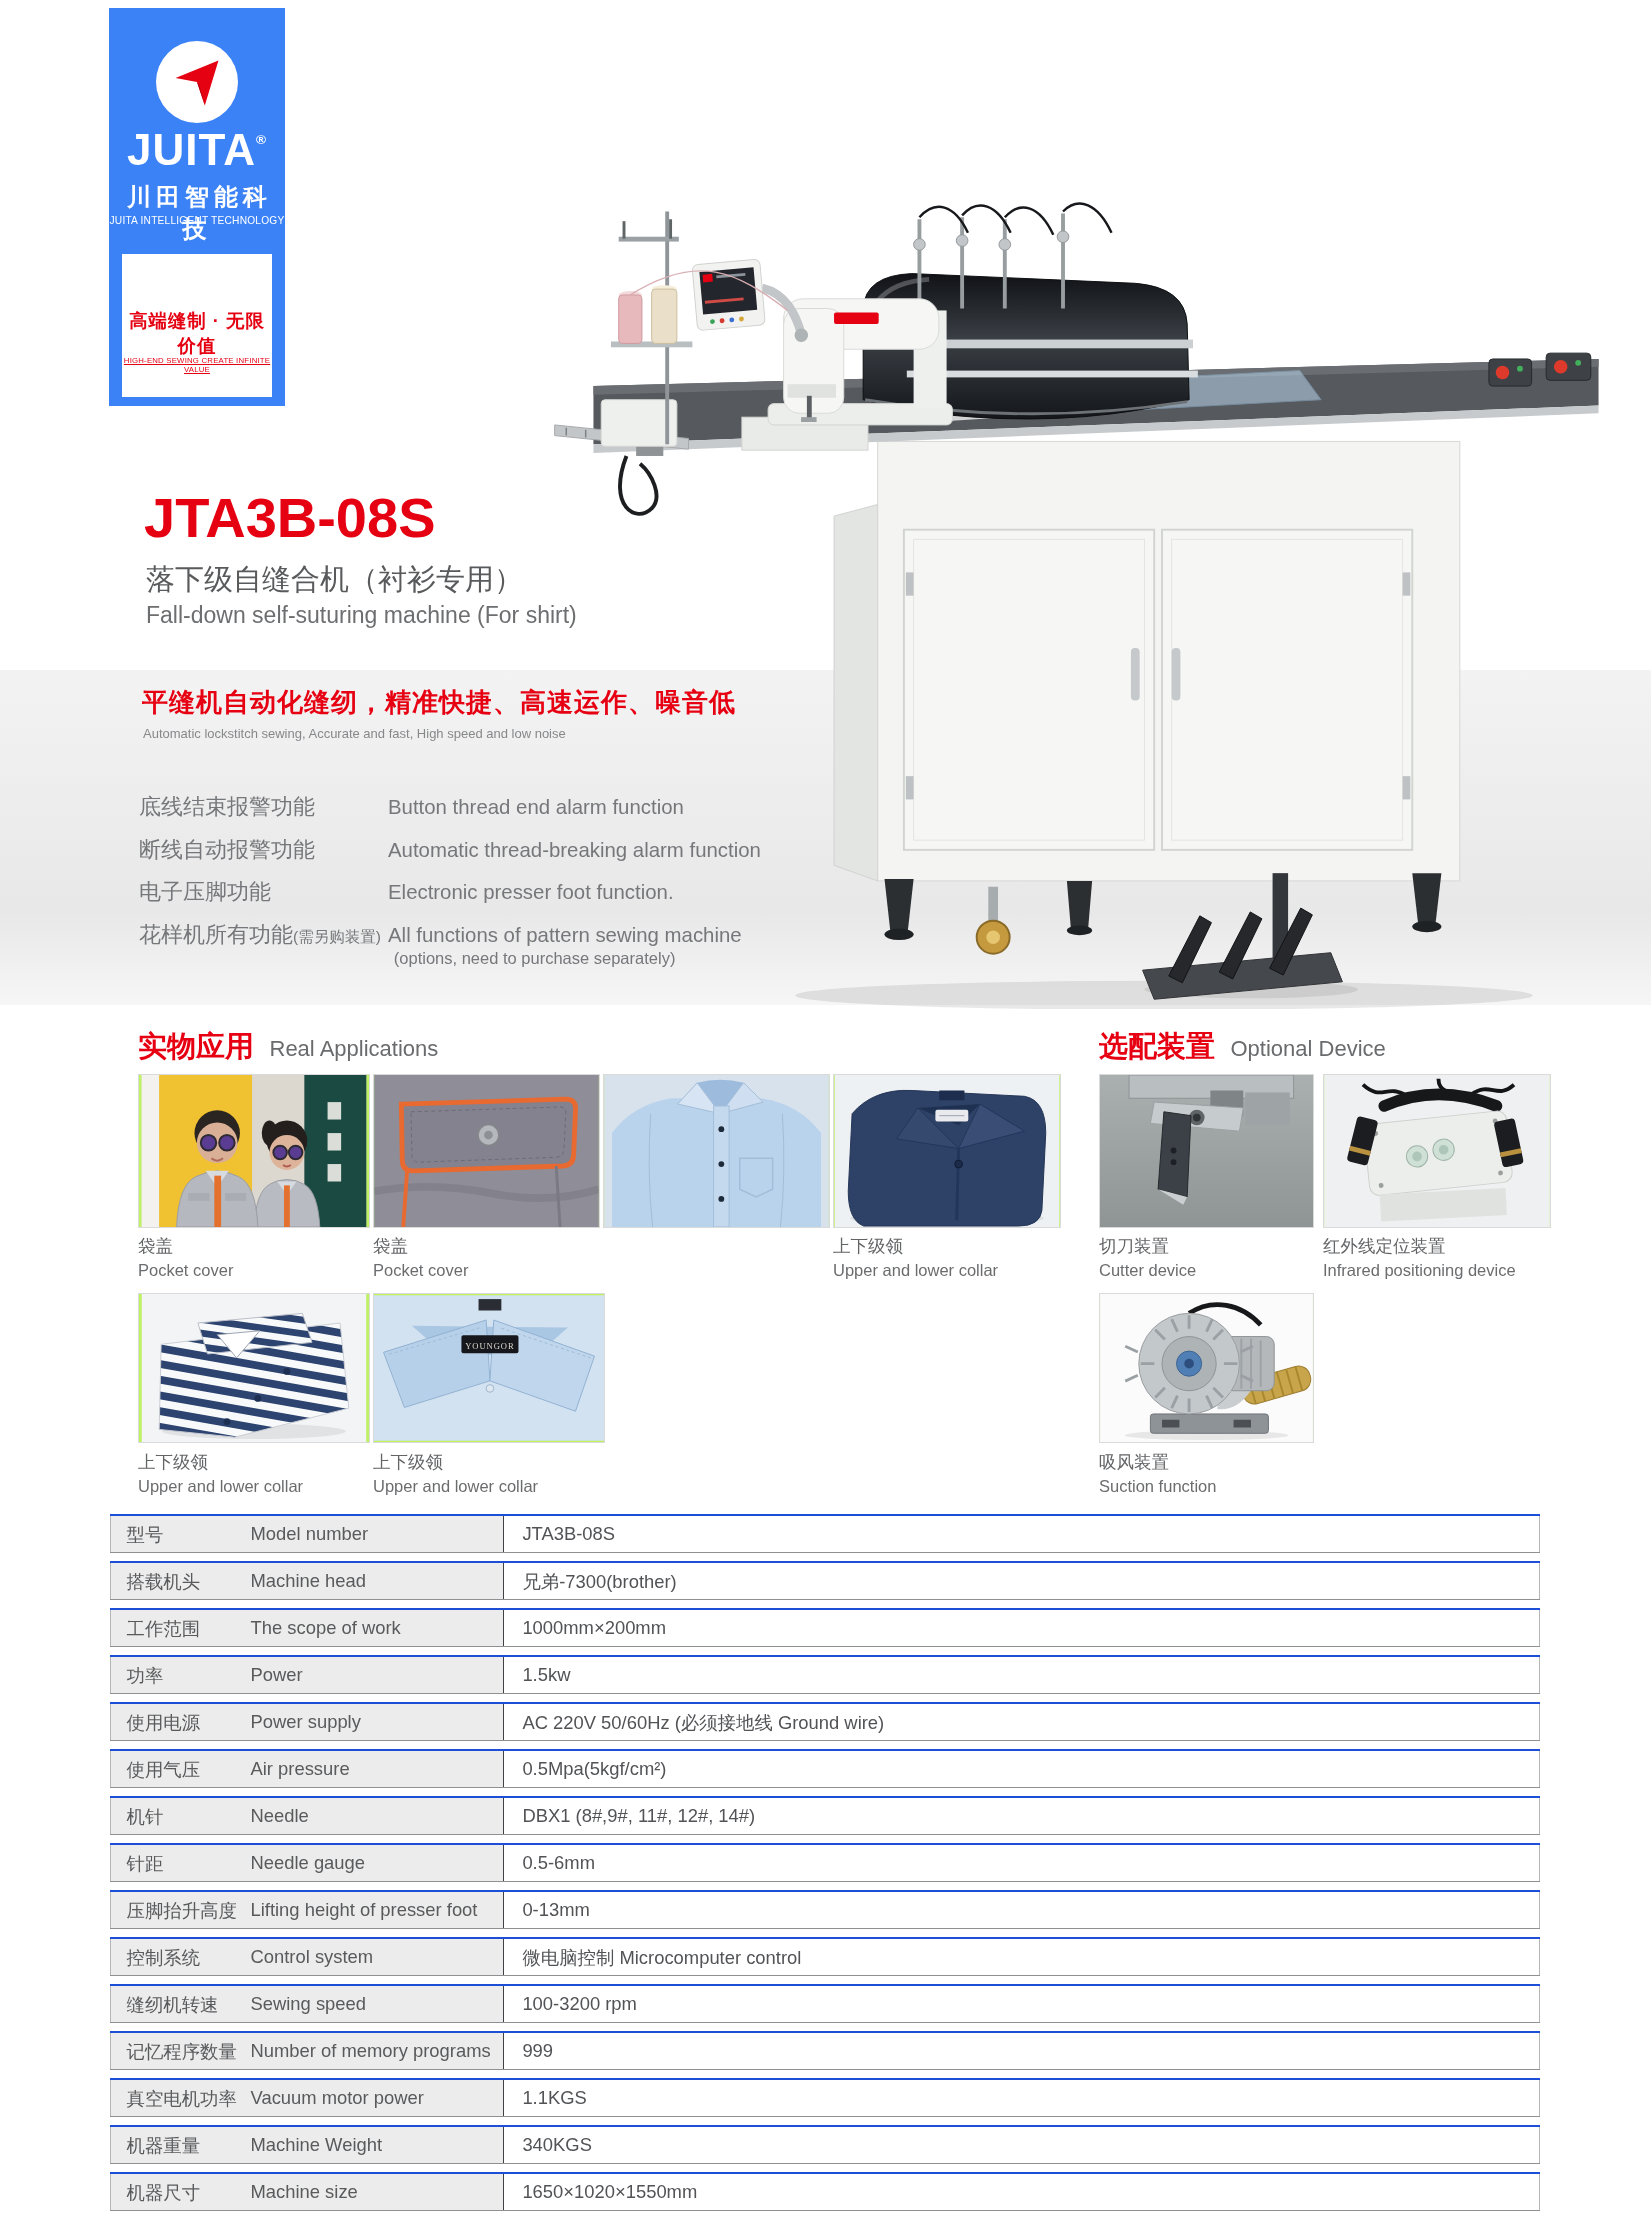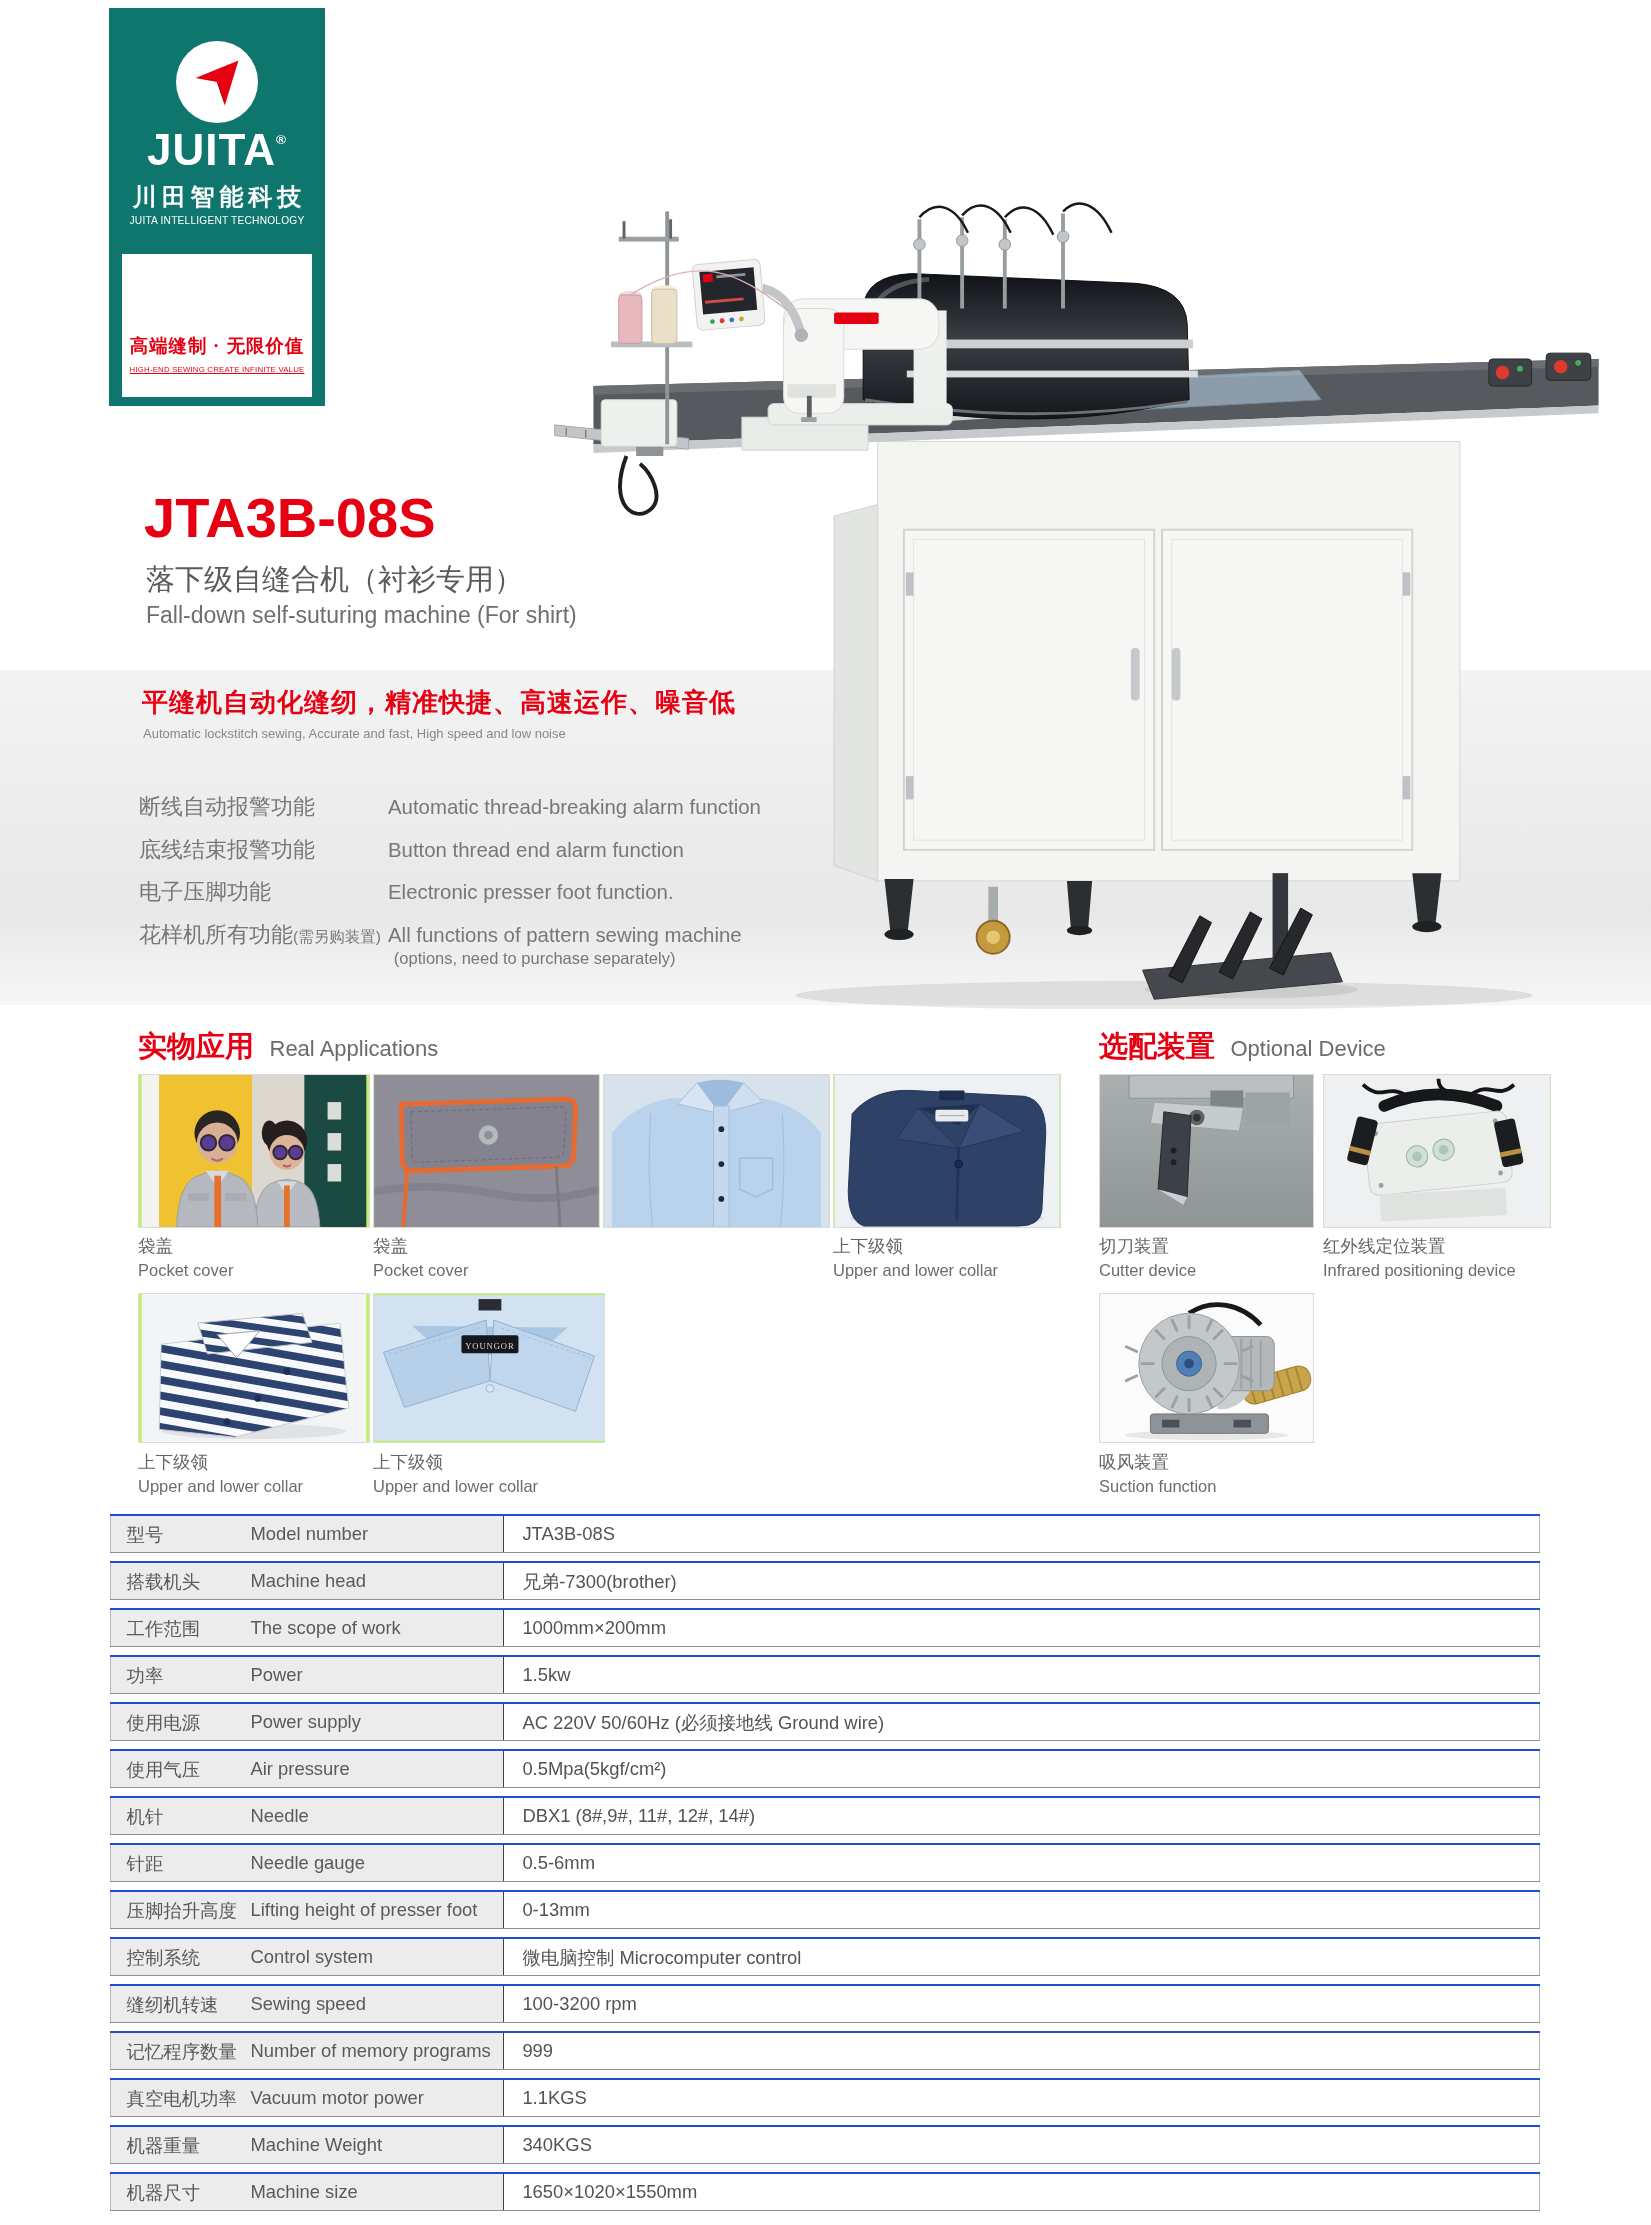--- a/index.html
+++ b/index.html
@@ -4,21 +4,21 @@
 <style>
   html,body{margin:0;padding:0;}
   body{
     width:1652px;height:2225px;position:relative;overflow:hidden;
     background:#ffffff;color:#58595b;
     font-family:"Liberation Sans","DejaVu Sans",sans-serif;
   }
   .abs{position:absolute;}
 
   
-  .banner{left:109px;top:7.8px;width:216px;height:398px;background:#0f766e;}
+  .banner{left:109px;top:7.8px;width:176px;height:398px;background:#3b82f6;}
   .logo-circle{left:50%;transform:translateX(-50%);top:33px;width:82px;height:82px;border-radius:50%;background:#fff;}
   .logo-word{top:120px;width:100%;text-align:center;color:#fff;font-weight:bold;font-size:44px;letter-spacing:1px;line-height:1;}
   .logo-word sup{font-size:13.6px;vertical-align:21.3px;}
   .logo-cn{top:173px;width:100%;text-align:center;color:#fff;font-weight:bold;font-size:24px;letter-spacing:4.9px;text-indent:4.9px;}
   .logo-en{top:207px;width:100%;text-align:center;color:#fff;font-size:10.2px;letter-spacing:0.2px;}
   .slogan-box{left:12.6px;right:12.6px;top:246px;bottom:8.7px;background:#fff;}
   .slogan-cn{bottom:39px;width:100%;text-align:center;color:#e50012;font-weight:bold;font-size:18.4px;letter-spacing:1px;}
   .slogan-en{bottom:23px;width:100%;text-align:center;color:#e50012;font-size:7.8px;letter-spacing:0.2px;text-decoration:underline;}
 
   
@@ -238,26 +238,26 @@
         <circle cx="1067" cy="174" r="3" fill="#43b05c"></circle>
   </g>
 </svg>
 </div>
 
 <div class="abs head-cn">平缝机自动化缝纫，精准快捷、高速运作、噪音低</div>
 <div class="abs head-en">Automatic lockstitch sewing, Accurate and fast, High speed and low noise</div>
 
 <div class="abs features">
   <div class="f-row">
+    <span class="f-cn">底线结束报警功能</span>
+    <span class="f-en">Button thread end alarm function</span>
+  </div>
+  <div class="f-row">
     <span class="f-cn">断线自动报警功能</span>
     <span class="f-en">Automatic thread-breaking alarm function</span>
-  </div>
-  <div class="f-row">
-    <span class="f-cn">底线结束报警功能</span>
-    <span class="f-en">Button thread end alarm function</span>
   </div>
   <div class="f-row">
     <span class="f-cn">电子压脚功能</span>
     <span class="f-en">Electronic presser foot function.</span>
   </div>
   <div class="f-row">
     <span class="f-cn"><span>花样机所有功能</span><small>(需另购装置)</small></span>
     <span class="f-en"><span>All functions of pattern sewing machine</span><span class="note">(options, need to purchase separately)</span></span>
   </div>
 </div>

